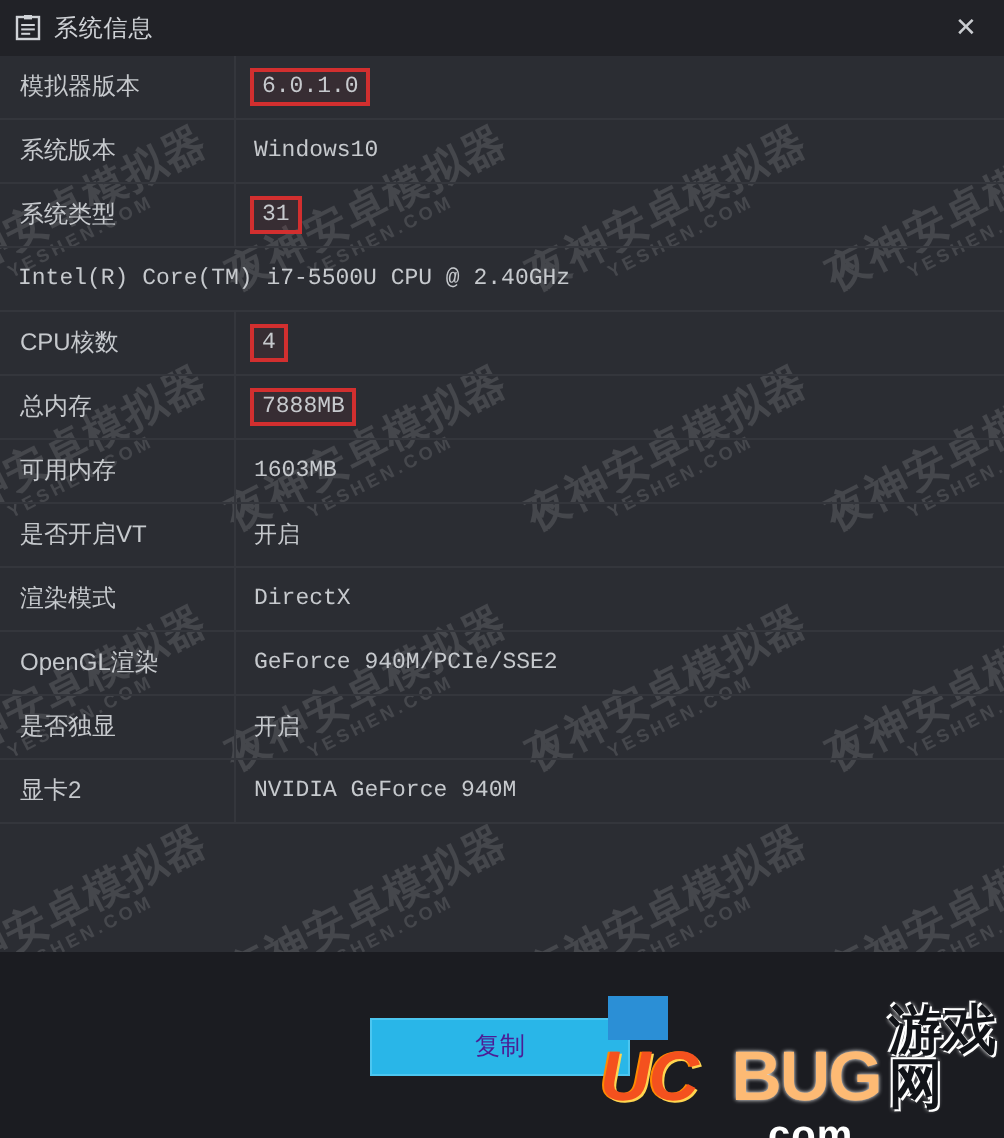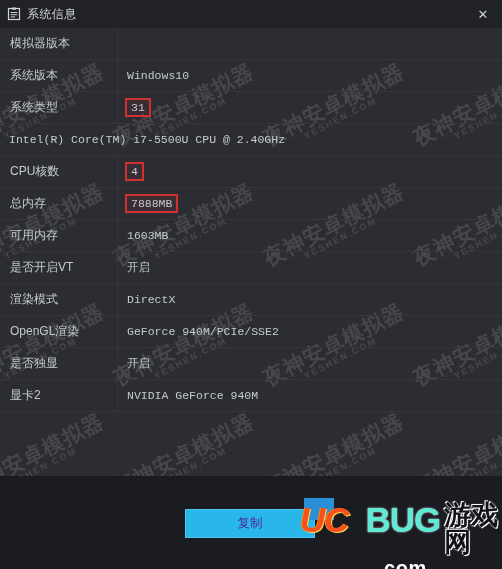--- a/index.html
+++ b/index.html
@@ -175,30 +175,31 @@
     position: absolute;
     left: 300px;
     top: 502px;
     z-index: 7;
     pointer-events: none;
     font-weight: bold;
     line-height: 1;
   }
   #ucbug-logo .lg-row {
     display: flex;
+    align-items: flex-end;
     font-size: 35px;
     letter-spacing: -1px;
   }
   #ucbug-logo .lg-uc {
     color: #f4511e;
     text-shadow: 1px 1px 0 #ffd54f, -1px 0 0 #ff8a00;
     font-style: italic;
   }
   #ucbug-logo .lg-bug {
-    color: #5eead4;
+    color: #fdba74;
     text-shadow: 0 0 2px #ffffff;
     margin-left: 1px;
     padding-left: 16px;
   }
   #ucbug-logo .lg-cn {
     color: #111318;
     font-size: 27px;
     margin-left: 4px;
     text-shadow: 0 0 2px #ffffff, 1px 1px 0 #ffffff, -1px -1px 0 #ffffff;
     letter-spacing: 0px;
@@ -317,20 +318,23 @@
       </div>
       <div class="wm" style="left: 410px; top: 480px;">
         <span class="wm-main">夜神安卓模拟器</span>
         <span class="wm-sub">YESHEN.COM</span>
       </div>
     </div>
 
   <div id="info-table">
       <div class="row boxed">
         <div class="label">模拟器版本</div>
+        <div class="value">
+          <span class="val-text">6.0.1.0</span>
+        </div>
       </div>
       <div class="row">
         <div class="label">系统版本</div>
         <div class="value">
           <span class="val-text">Windows10</span>
         </div>
       </div>
       <div class="row boxed">
         <div class="label">系统类型</div>
         <div class="value">

